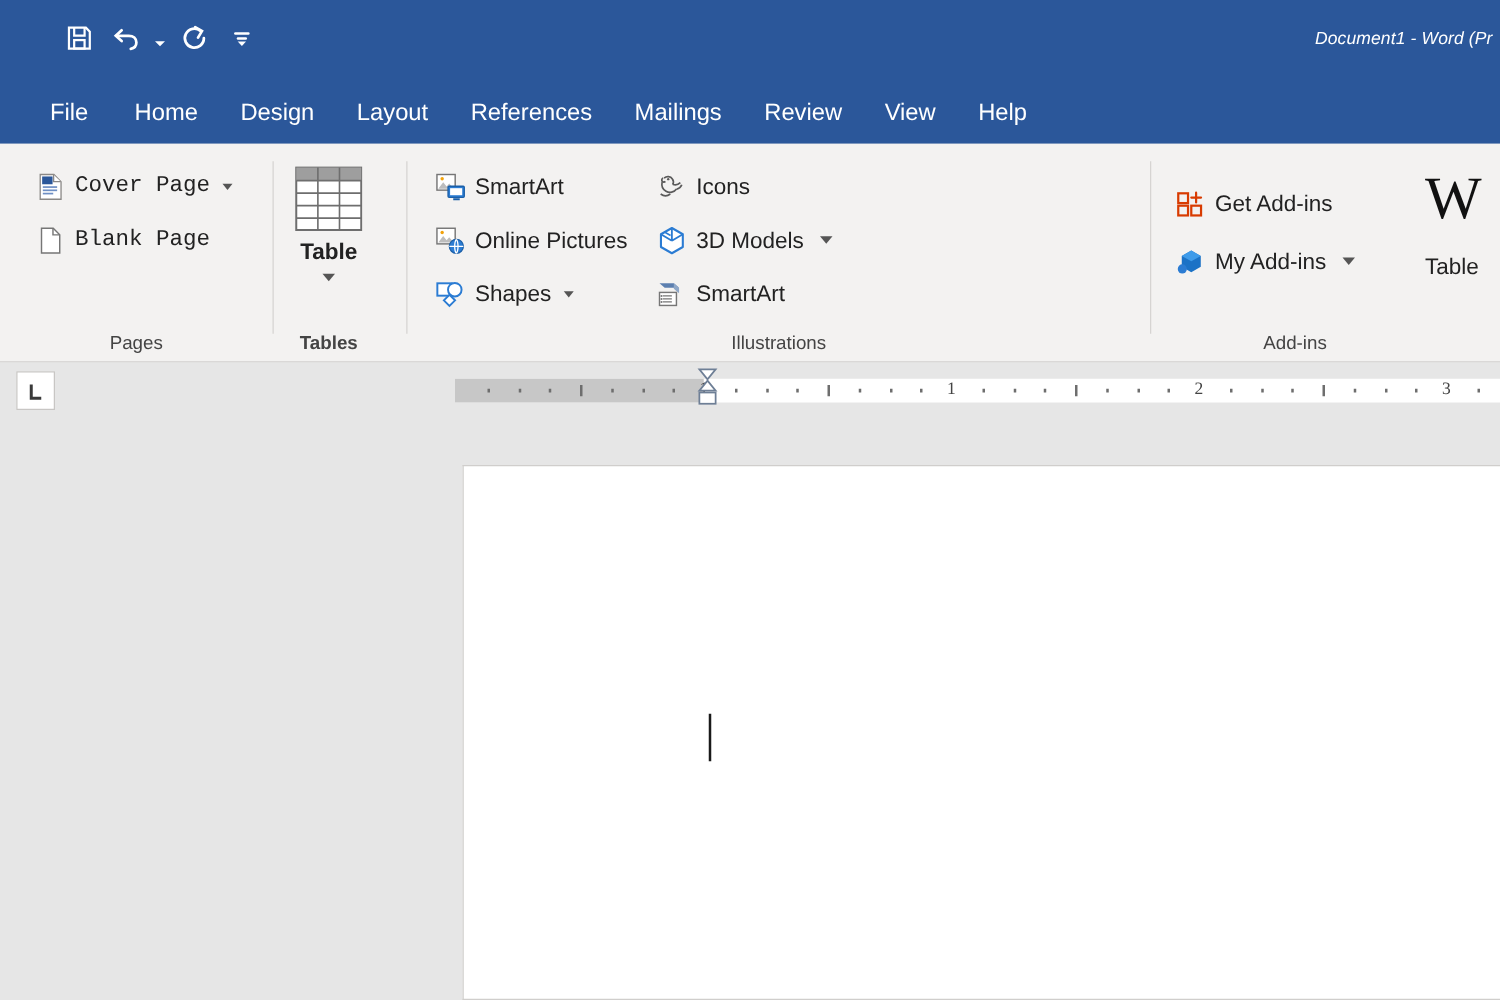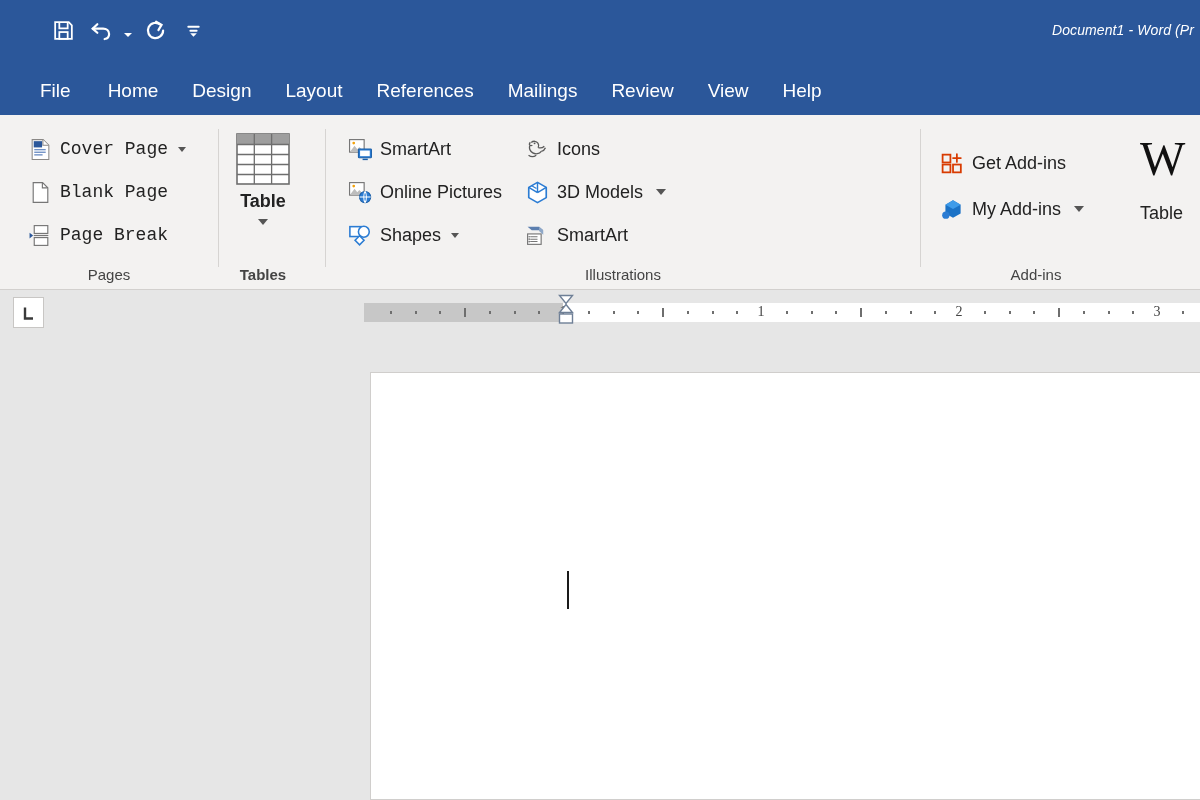--- a/index.html
+++ b/index.html
@@ -246,29 +246,20 @@
         </div>
 
         <div class="cmd">
           <svg class="ic" viewBox="0 0 24 24">
             <path d="M5 2.5h9L19 7.5v14H5z" fill="#FFFFFF" stroke="#767676" stroke-width="1.1"></path>
             <path d="M13.8 2.7v4.9h4.9" fill="none" stroke="#767676" stroke-width="1.1"></path>
           </svg>
           <span class="lbl">Blank Page</span>
         </div>
 
-        <div class="cmd">
-          <svg class="ic" viewBox="0 0 24 24">
-            <rect x="6" y="2.5" width="13" height="7.5" fill="#FFFFFF" stroke="#767676" stroke-width="1.1"></rect>
-            <rect x="6" y="14" width="13" height="7.5" fill="#FFFFFF" stroke="#767676" stroke-width="1.1"></rect>
-            <path d="M5.5 12h14" stroke="#767676" stroke-width="1.1"></path>
-            <path d="M1.5 9.3l3.4 2.8-3.4 2.8z" fill="#2B579A"></path>
-          </svg>
-          <span class="lbl">Page Break</span>
-        </div>
 
       </div>
       <div class="grp-label">Pages</div>
     </div>
     <div class="grp-sep" style="left:218px;"></div>
 
     <div class="grp" id="grp-tables">
       <div class="table-big">
         <svg viewBox="0 0 54 52" width="54" height="52">
           <rect x="1" y="1" width="52" height="50" fill="#FFFFFF" stroke="#6E6E6E" stroke-width="1.6"></rect>

